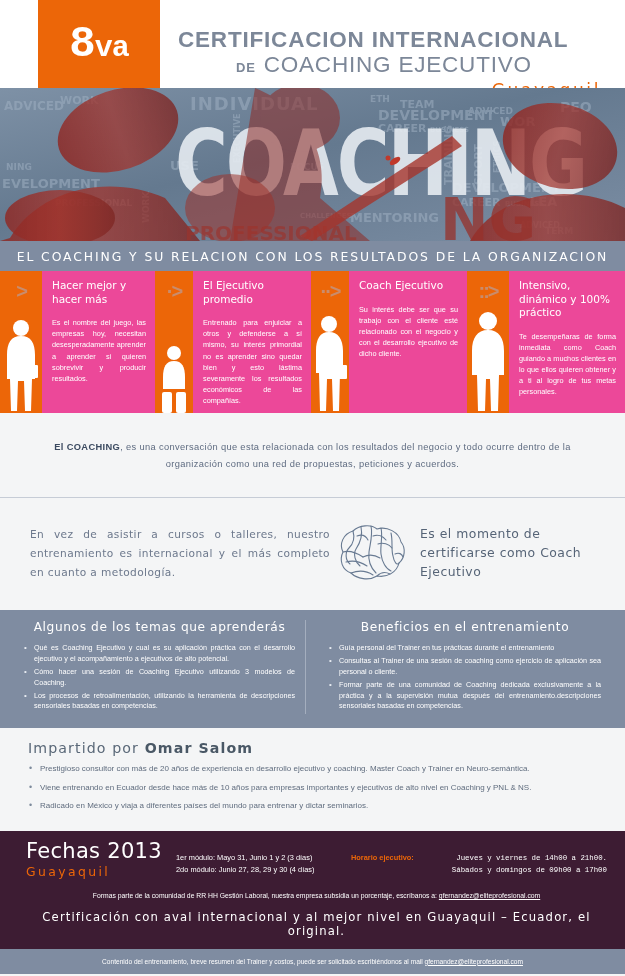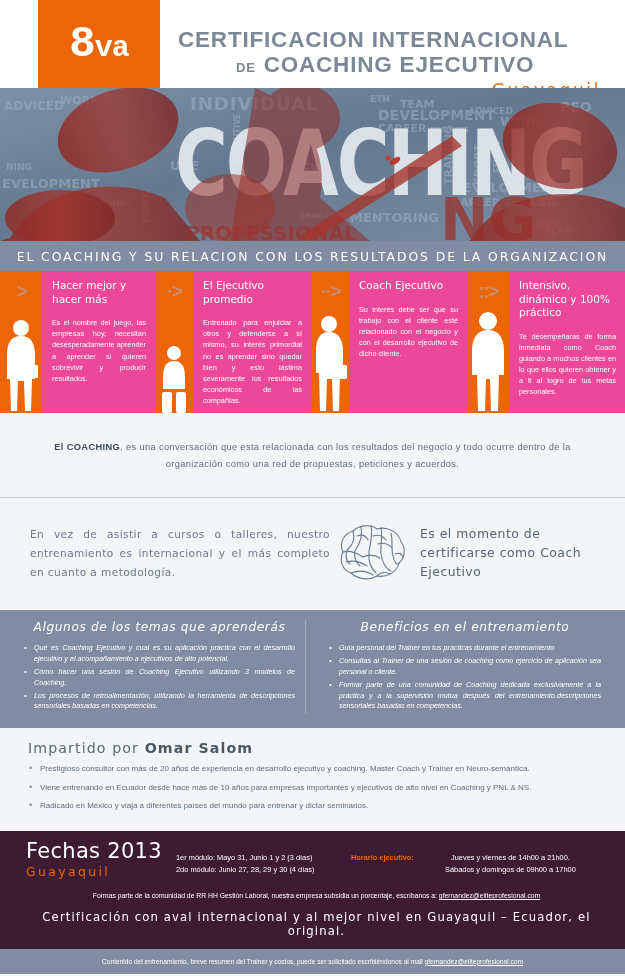--- a/index.html
+++ b/index.html
@@ -23,21 +23,21 @@
     font-family:Liberation Mono, monospace; line-height:1;text-align:right;
   }
   .logo-text .sup { font-size:30px; }
   .header-titles { flex:1; padding-left:18px; padding-top:28px; padding-right:22px; }
   .ttl1 {
     color:#7c8798; font-size:22.5px; font-weight:bold; letter-spacing:0.8px;
     font-family:"Liberation Sans", sans-serif; line-height:1.08;
   }
   .ttl2-row { display:flex; align-items:baseline; justify-content:flex-start; margin-top:1px; padding-left:58px;}
   .ttl-de { color:#7c8798; font-size:13px; font-weight:bold; letter-spacing:0.8px; margin-right:8px;}
-  .ttl2 { color:#7c8798; font-size:22.5px; font-weight:bold; letter-spacing:0.8px; line-height:1.08;text-align:center;}
+  .ttl2 { color:#7c8798; font-size:22.5px; font-weight:normal; letter-spacing:0.8px; line-height:1.08;text-align:center;}
   .ttl3 {
     text-align:right; color:#ec6608; font-size:17px; letter-spacing:2.6px;
     font-family:"DejaVu Sans", sans-serif; margin-top:2px; padding-right:2px;
   }
 
   
   .hero { height:153px; position:relative; overflow:hidden; background:#6d7f93; }
   .hero svg { position:absolute; inset:0; width:100%; height:100%; }
 
   
@@ -85,21 +85,21 @@
     color:#6c788c; font-size:10.6px; line-height:1.78; letter-spacing:0.4px;
     font-family:"DejaVu Sans", sans-serif; width:300px; text-align:justify;
   }
   .brain { width:82px; display:flex; justify-content:center; }
   .metho-right {
     color:#566477; font-size:12.4px; line-height:1.52; letter-spacing:0.5px;
     font-family:"DejaVu Sans", sans-serif; flex:1; padding-left:8px;
   }
 
   
-  .grey2 { display:flex; background:#7f8ca1; color:#ffffff; padding:10px 14px 14px 14px; gap:13px;font-style:italic; }
+  .grey2 { display:flex; background:#7f8ca1; color:#ffffff; padding:10px 14px 14px 14px; gap:13px; }
   .g2col { width:50%; padding:0 10px; }
   .g2col.left { border-right:1px solid #a4aebe; }
   .g2h {
     text-align:center; font-size:12.2px; letter-spacing:0.6px; margin-bottom:9px;
     font-family:"DejaVu Sans", sans-serif; color:#ffffff;
   }
   .g2list { list-style:none; }
   .g2list li {
     font-size:7.2px; line-height:1.5; text-align:justify; margin-bottom:2px;
     padding-left:10px; position:relative;
@@ -122,21 +122,21 @@
   
   .footer { background:#3d1c33; color:#ffffff; padding:9px 18px 8px 26px; }
   .frow { display:flex; align-items:flex-start; }
   .fleft { width:150px; }
   .fdates { font-size:21px; font-family:"DejaVu Sans", sans-serif; letter-spacing:0.3px; line-height:1.1; }
   .fcity { color:#ec6608; font-size:12.4px; letter-spacing:2.4px; font-family:"DejaVu Sans", sans-serif; margin-top:1px;}
   .fmid { width:175px; padding-top:12px; }
   .fmid div { font-size:7.4px; line-height:1.65; }
   .fright { flex:1; padding-top:12px; display:flex; }
   .fright .lbl { color:#ec6608; font-size:7.4px; font-weight:bold; line-height:1.65; white-space:nowrap; }
-  .fright .val { flex:1; text-align:center; }
+  .fright .val { flex:1; text-align:right;font-family:Liberation Mono, monospace; }
   .fright .val div { font-size:7.4px; line-height:1.65; }
   .fnote { font-size:6.8px; margin-top:12px; text-align:center; line-height:1.4; }
   .fnote a { color:#ffffff; text-decoration:underline; }
   .fbig {
     text-align:center; font-size:11.6px; letter-spacing:1.15px; margin-top:9px; margin-bottom:3px;
     font-family:"DejaVu Sans", sans-serif;
   }
   
   .bottombar {
     background:#7f8ca1; color:#ffffff; font-size:6.6px; text-align:center;

